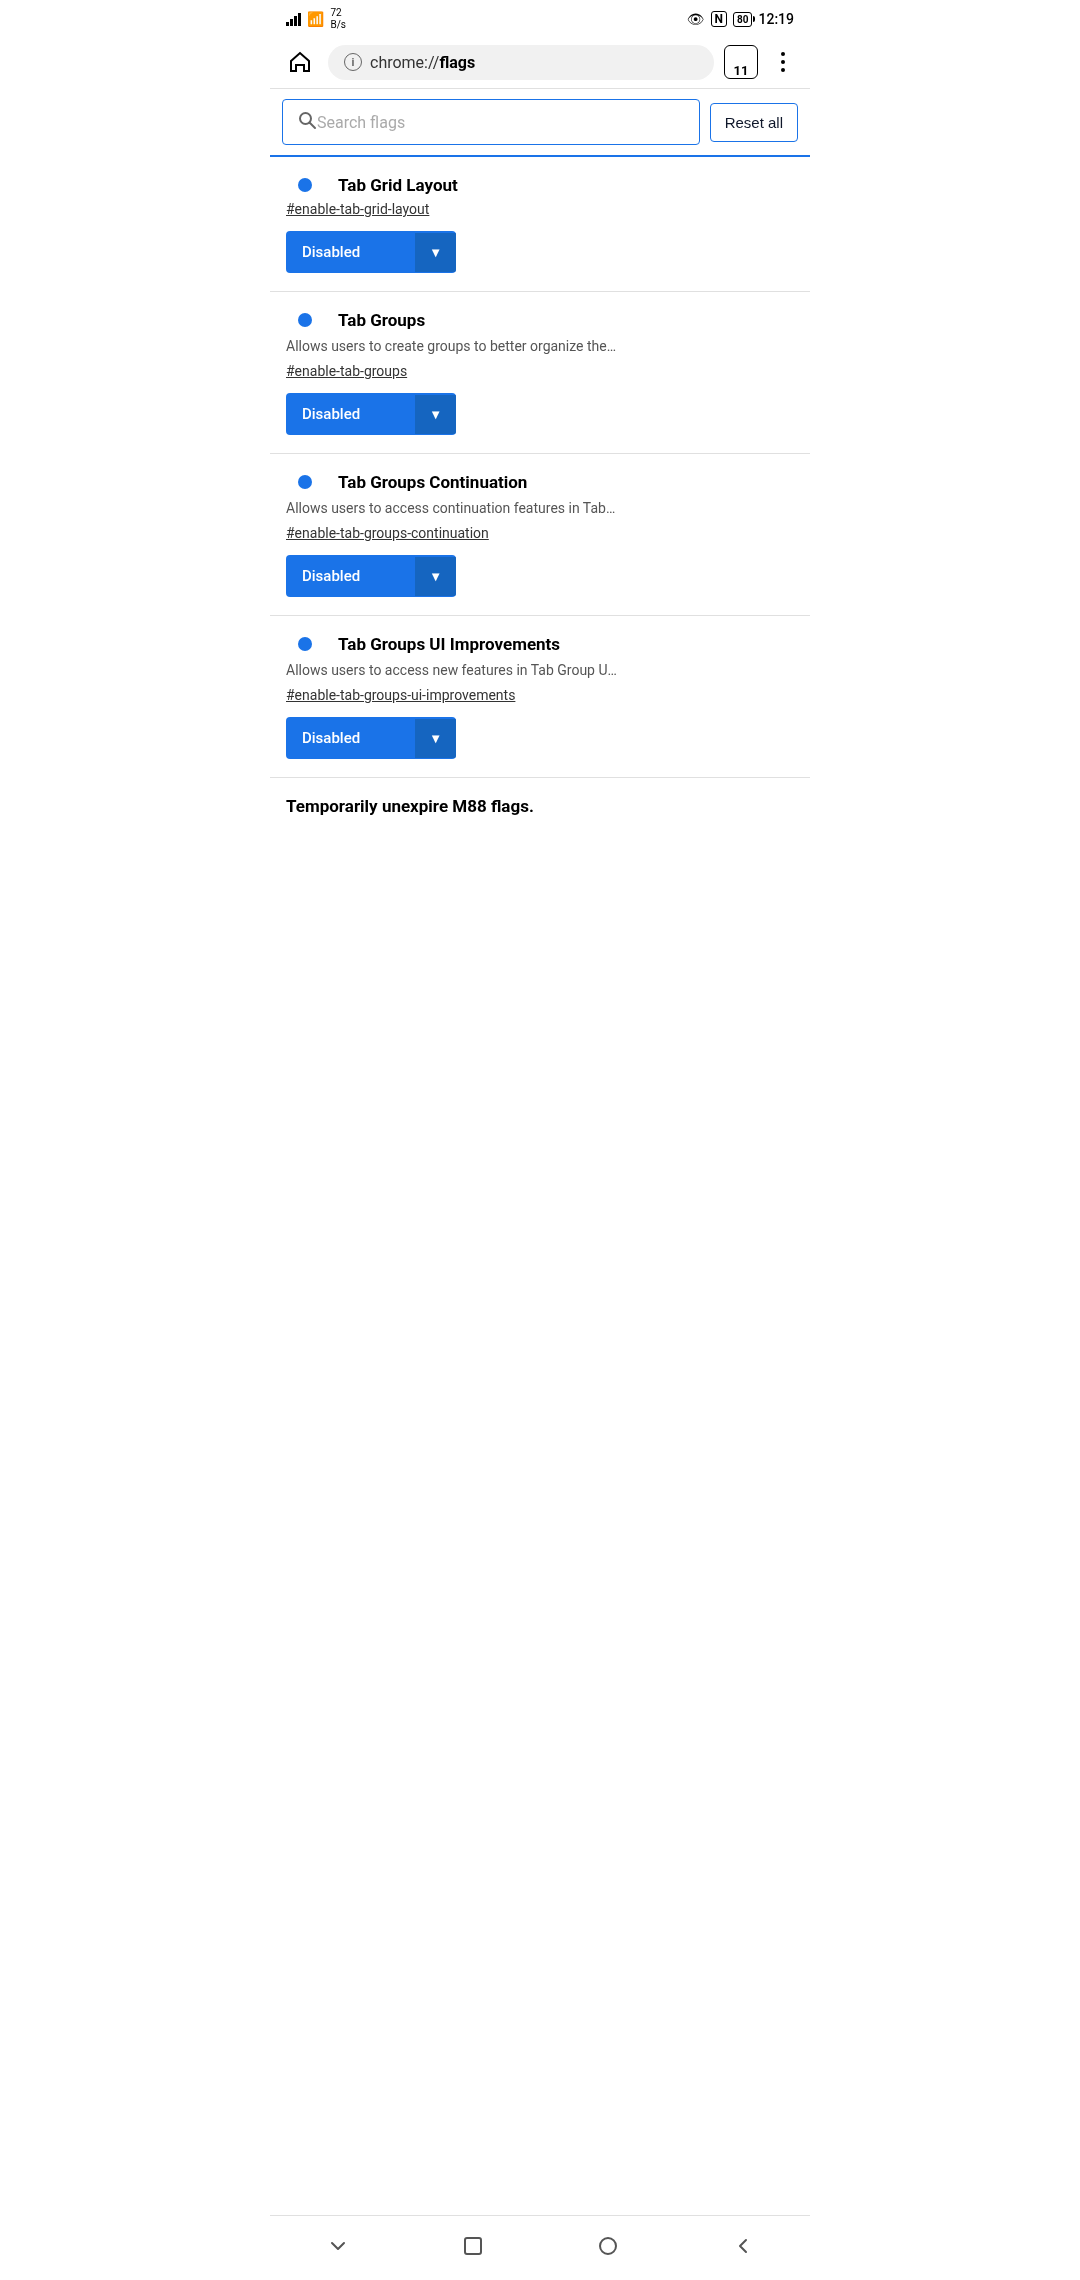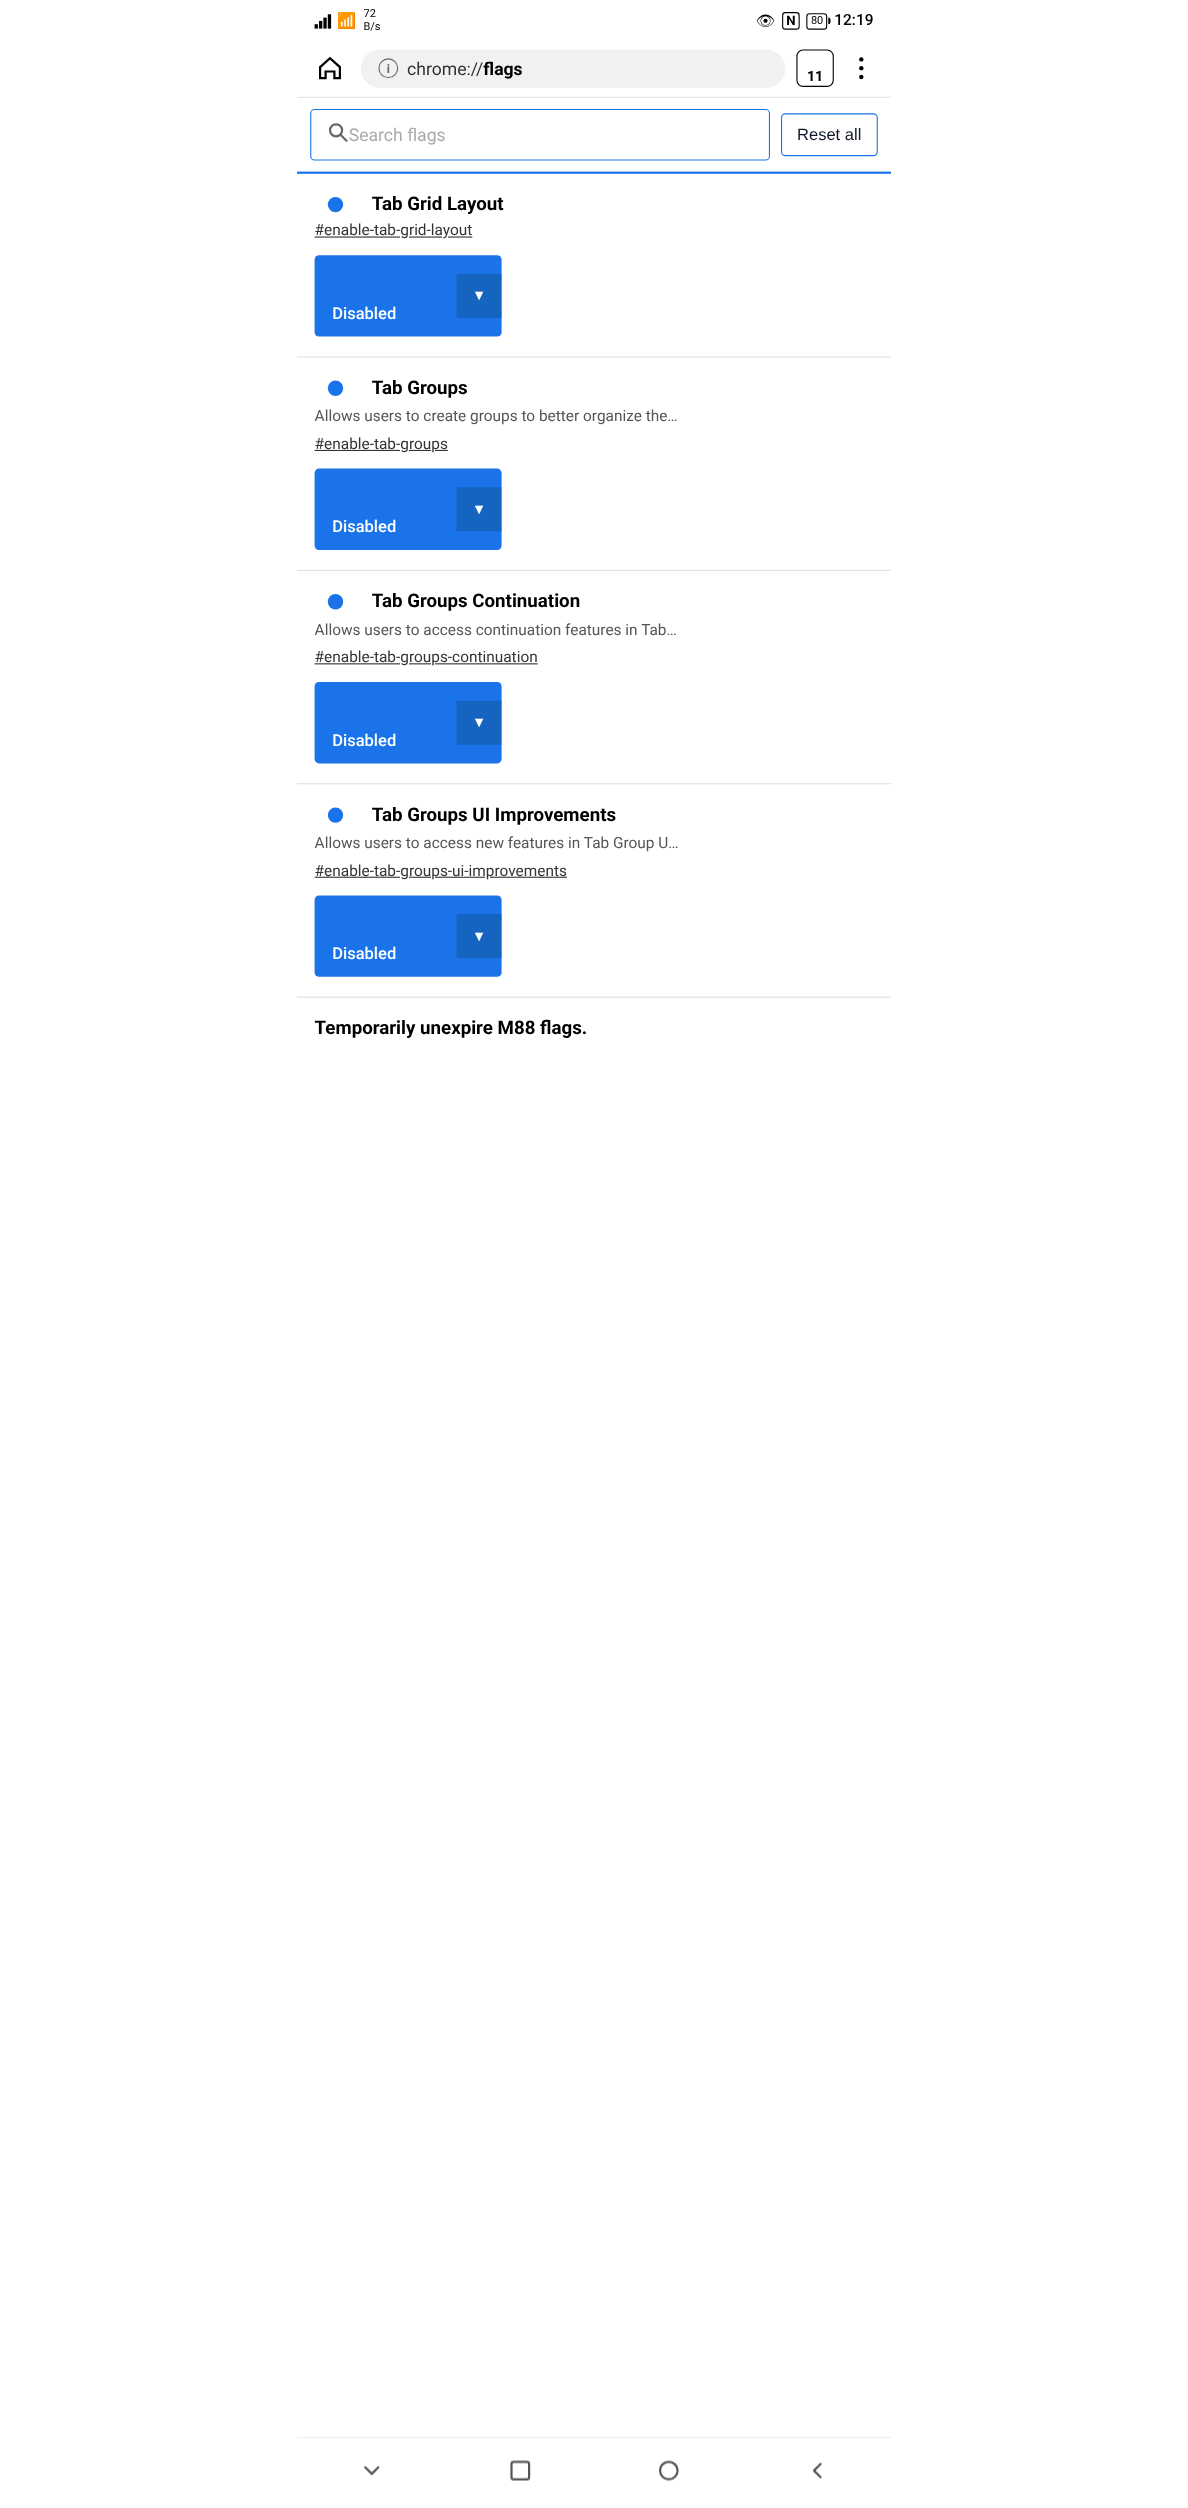--- a/index.html
+++ b/index.html
@@ -52,20 +52,21 @@
       font-size: 14px;
     }
     .battery-box {
       display: flex;
       align-items: center;
       border: 1.5px solid #000;
       border-radius: 3px;
       padding: 1px 3px;
       font-size: 10px;
       position: relative;
+      font-weight: bold;
     }
     .battery-box::after {
       content: '';
       width: 2px;
       height: 6px;
       background: #000;
       position: absolute;
       right: -4px;
       border-radius: 0 2px 2px 0;
     }
@@ -235,21 +236,20 @@
       padding: 0;
       min-width: 170px;
       cursor: pointer;
       overflow: hidden;
     }
     .flag-dropdown-label {
       flex: 1;
       padding: 12px 16px;
       font-size: 15px;
       font-weight: 500;
-      margin-top: 32px;
     }
     .flag-dropdown-arrow {
       padding: 12px 14px;
       background: #1565c0;
       font-size: 13px;
     }
 
     
     .bottom-item {
       padding: 18px 16px;

